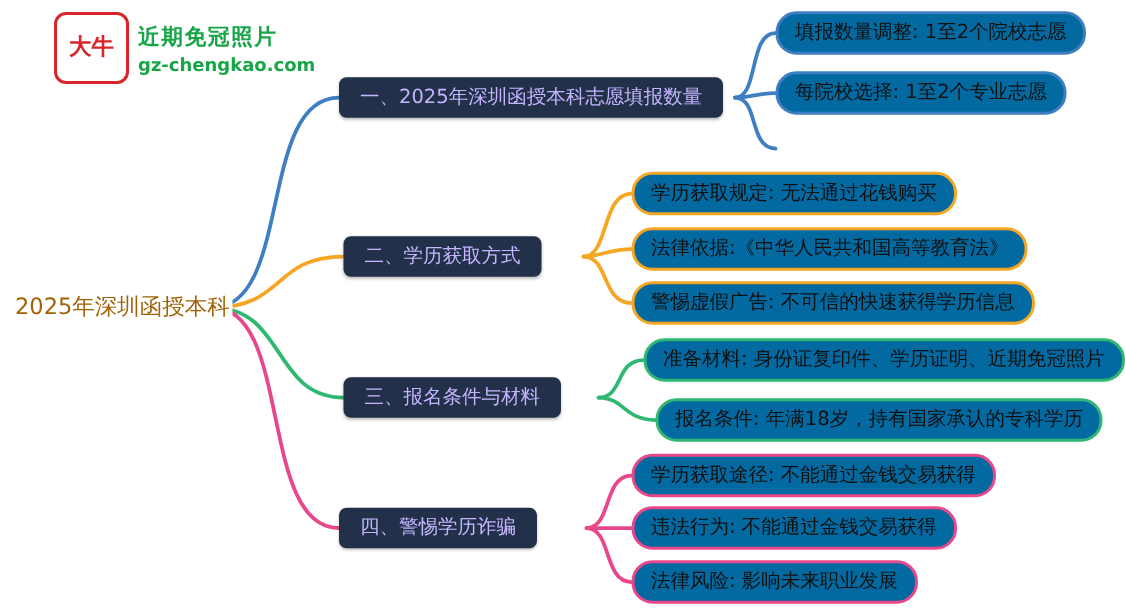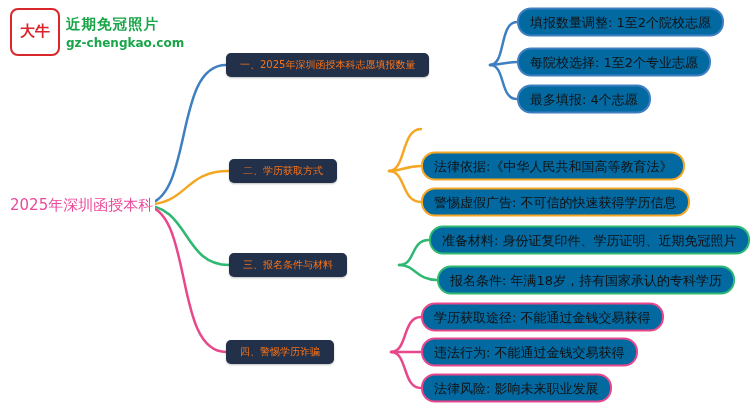--- a/index.html
+++ b/index.html
@@ -12,36 +12,36 @@
   .canvas{position:relative;width:750px;height:410px;background:#fff;}
   .wires{position:absolute;left:0;top:0;width:750px;height:410px;pointer-events:none;}
   .wires path{fill:none;stroke-width:2.5px;stroke-linecap:round;}
 
   
   .logo{position:absolute;left:10px;top:8px;display:flex;align-items:center;gap:6px;}
   .logo-icon{
     width:46px;height:44px;border:2px solid #d9262c;border-radius:8px;
     display:flex;align-items:center;justify-content:center;
     color:#d9262c;font-weight:bold;font-size:15px;line-height:1.05;
-    text-align:center;background:#fff;
+    text-align:center;background:#fff;margin-left:26px;
   }
   .logo-name{color:#18a548;font-weight:bold;font-size:14.5px;letter-spacing:1px;}
   .logo-domain{color:#18a548;font-size:12px;margin-top:2px;font-weight:bold;}
 
   
   .root{
     position:absolute;left:8px;top:205px;transform:translateY(-50%);
-    font-size:15px;color:#ec4899;font-weight:500;white-space:nowrap;
+    font-size:15px;color:#a16207;font-weight:500;white-space:nowrap;
     background:#fff;padding:6px 2px;border-radius:6px;
   }
 
   
   .hdr{
     position:absolute;transform:translateY(-50%);
-    background:#22304a;color:#f97316;font-size:10px;line-height:1;
+    background:#22304a;color:#c4b5fd;font-size:13px;line-height:1;
     padding:7px 14px;border-radius:5px;white-space:nowrap;
     box-shadow:0 1px 2px rgba(0,0,0,.25);
   }
 
   
   .leaf{
     position:absolute;transform:translateY(-50%);
     background:#0369a1;color:#111;font-size:13px;line-height:1;
     padding:6px 11px;border-radius:14px;white-space:nowrap;
     border:2px solid #999;
@@ -95,22 +95,22 @@
 
   <div class="root">2025年深圳函授本科</div>
 
   <div class="hdr" style="left:226px;top:65px">一、2025年深圳函授本科志愿填报数量</div>
   <div class="hdr" style="left:229px;top:171px">二、学历获取方式</div>
   <div class="hdr" style="left:229px;top:265px">三、报名条件与材料</div>
   <div class="hdr" style="left:226px;top:352px">四、警惕学历诈骗</div>
 
   <div class="leaf b-blue" style="left:517px;top:22px">填报数量调整: 1至2个院校志愿</div>
   <div class="leaf b-blue" style="left:517px;top:62px">每院校选择: 1至2个专业志愿</div>
-  <div class="leaf b-blue" style="left:517px;top:99px">最多填报: 4个志愿</div>
 
+  <div class="leaf b-orange" style="left:421px;top:129px">学历获取规定: 无法通过花钱购买</div>
   <div class="leaf b-orange" style="left:421px;top:166px">法律依据:《中华人民共和国高等教育法》</div>
   <div class="leaf b-orange" style="left:421px;top:202px">警惕虚假广告: 不可信的快速获得学历信息</div>
 
   <div class="leaf b-green" style="left:429px;top:240px">准备材料: 身份证复印件、学历证明、近期免冠照片</div>
   <div class="leaf b-green" style="left:437px;top:280px">报名条件: 年满18岁，持有国家承认的专科学历</div>
 
   <div class="leaf b-pink" style="left:421px;top:317px">学历获取途径: 不能通过金钱交易获得</div>
   <div class="leaf b-pink" style="left:421px;top:352px">违法行为: 不能通过金钱交易获得</div>
   <div class="leaf b-pink" style="left:421px;top:388px">法律风险: 影响未来职业发展</div>
 

